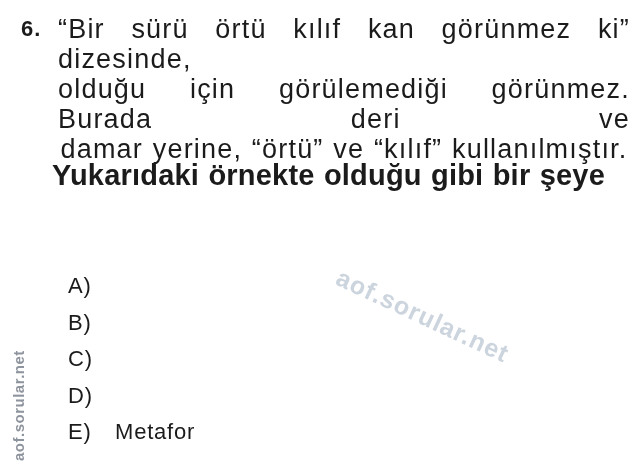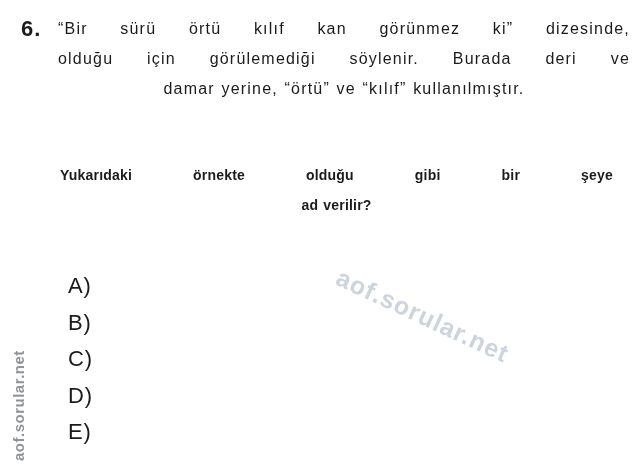--- a/index.html
+++ b/index.html
@@ -19,31 +19,31 @@
     font-size: 22px;
     font-weight: bold;
     line-height: 30px;
     letter-spacing: 1px;
   }
   .para {
     position: absolute;
     left: 58px;
     top: 14px;
     width: 572px;
-    font-size: 16px;
+    font-size: 27px;
     line-height: 30px;
     letter-spacing: 1.2px;
     word-spacing: 1px;
   }
   .stem {
     position: absolute;
-    left: 60px;
+    left: 52px;
     top: 160px;
     width: 553px;
-    font-size: 14px;
+    font-size: 29px;
     font-weight: bold;
     line-height: 30px;
     letter-spacing: 0.2px;
     word-spacing: 1px;
   }
   .jline {            
     text-align: justify;
     text-align-last: justify;
   }
   .lline {            
@@ -94,44 +94,44 @@
 </style>
 </head>
 <body>
 
 <div class="page">
 
   <div class="qnum">6.</div>
 
   <div class="para">
     <div class="jline">“Bir sürü örtü kılıf kan görünmez ki” dizesinde,</div>
-    <div class="jline">olduğu için görülemediği söylenir. Burada deri ve</div>
+    <div class="jline">olduğu için görülemediği görünmez. Burada deri ve</div>
     <div class="lline">damar yerine, “örtü” ve “kılıf” kullanılmıştır.</div>
   </div>
 
   <div class="stem">
     <div class="jline">Yukarıdaki örnekte olduğu gibi bir şeye</div>
-    <div class="lline">ad verilir?</div>
   </div>
 
   <div class="options">
     <div class="opt">
       <span class="letter">A)</span>
     </div>
     <div class="opt">
       <span class="letter">B)</span>
     </div>
     <div class="opt">
       <span class="letter">C)</span>
     </div>
     <div class="opt">
       <span class="letter">D)</span>
     </div>
     <div class="opt">
       <span class="letter">E)</span>
+      <span class="label">Metafor</span>
     </div>
   </div>
 
   <div class="wm-side">aof.sorular.net</div>
 
   <div class="wm-diag">aof.sorular.net</div>
 
 </div>
 
 </body></html>

